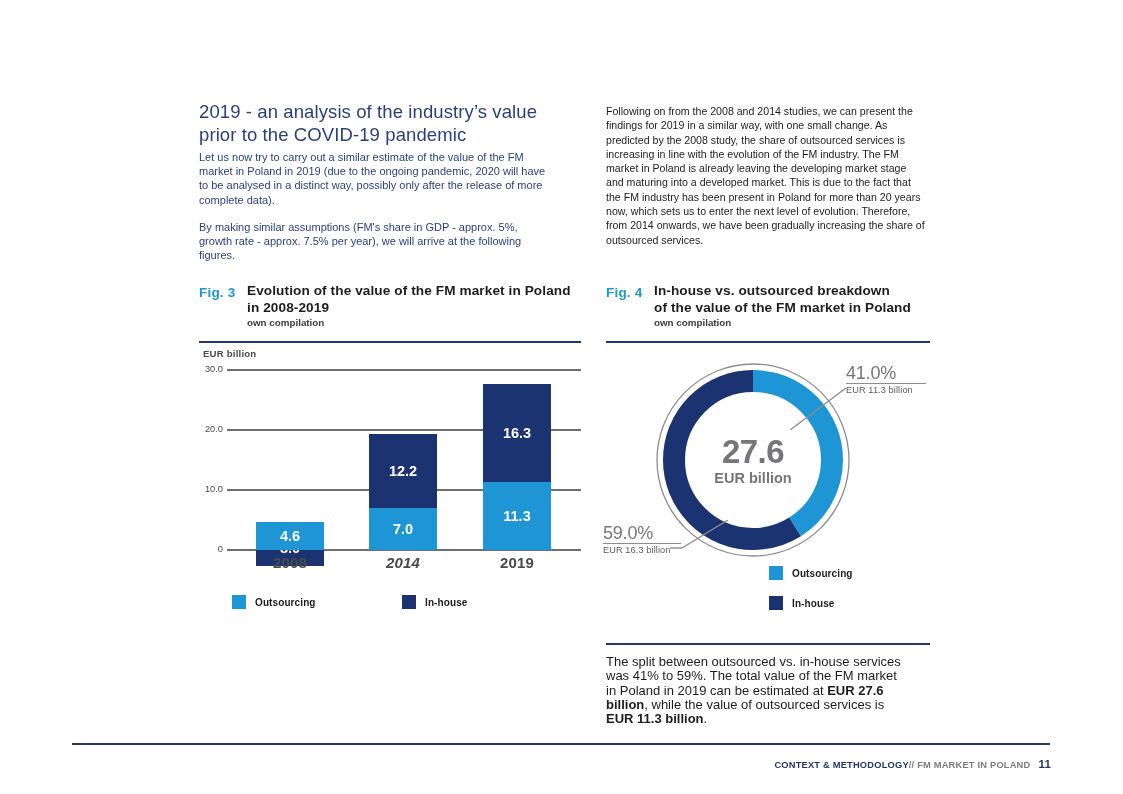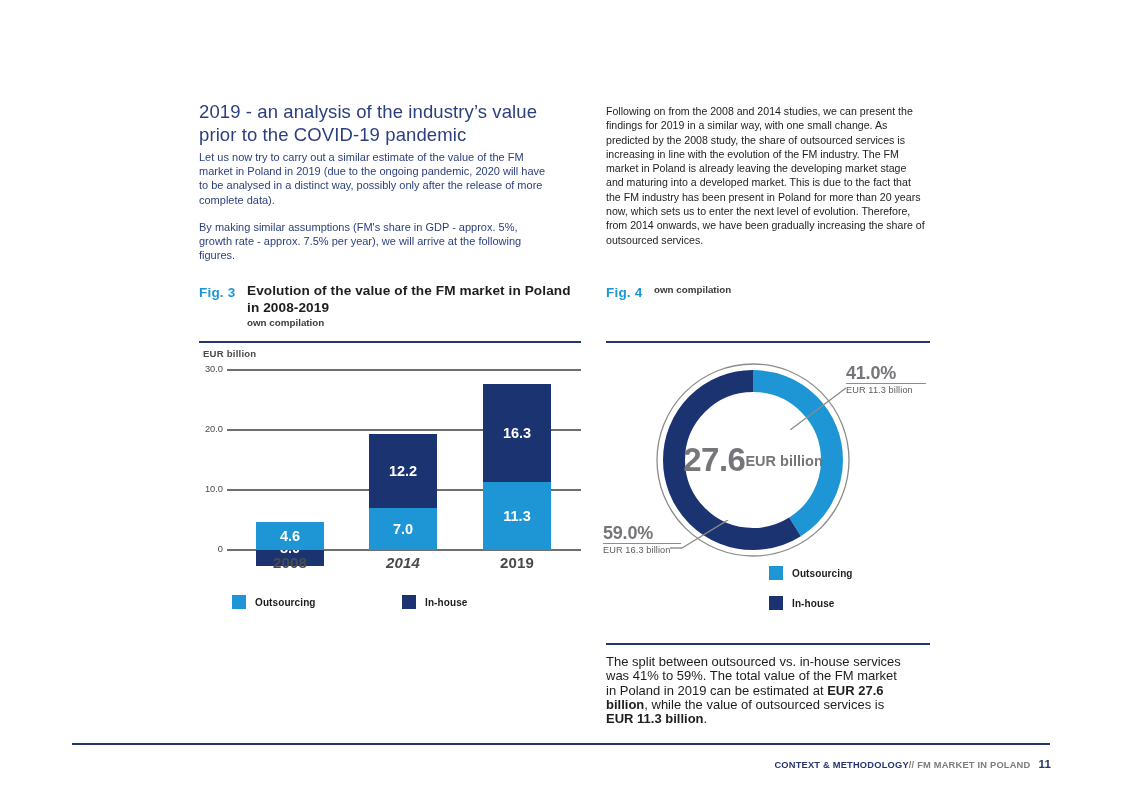--- a/index.html
+++ b/index.html
@@ -170,42 +170,42 @@
     position: absolute;
     left: 655px;
     top: 362px;
     width: 196px;
     height: 196px;
   }
   .donut-center {
     position: absolute;
     left: 0; top: 0; right: 0; bottom: 0;
     display: flex;
-    flex-direction: row;
+    flex-direction: column;
     align-items: center;
     justify-content: center;
     pointer-events: none;
   }
   .donut-value {
     font-size: 33px;
     font-weight: bold;
     color: #76767a;
     line-height: 34px;
     letter-spacing: -0.5px;
   }
   .donut-unit {
     font-size: 14.5px;
     font-weight: bold;
     color: #76767a;
     margin-top: 1px;
   }
   .callout { position: absolute; }
   .callout-pct {
     font-size: 18px;
-    font-weight: bold;
+    font-weight: normal;
     color: #76767a;
     letter-spacing: -0.2px;
     line-height: 19px;
   }
   .callout-sub {
     font-size: 9.2px;
     color: #5c5c5b;
     letter-spacing: 0.1px;
     padding-top: 1px;
   }
@@ -267,20 +267,24 @@
     <div class="fig-heading">
       <div>Evolution of the value of the FM market in Poland</div>
       <div>in 2008-2019</div>
     </div>
     <div class="fig-sub">own compilation</div>
   </div>
   <div class="rule-blue" style="left:199px; top:341px; width:382px;"></div>
 
   <div class="fig-block" style="left:606px; top:283px; width:324px;">
     <div class="fig-tag">Fig. 4</div>
+    <div class="fig-heading">
+      <div>In-house vs. outsourced breakdown</div>
+      <div>of the value of the FM market in Poland</div>
+    </div>
     <div class="fig-sub">own compilation</div>
   </div>
   <div class="rule-blue" style="left:606px; top:341px; width:324px;"></div>
 
   <div id="barchart">
     <div class="axis-unit">EUR billion</div>
 
     <div class="gridline" style="top:21px;"></div>
     <div class="gridline" style="top:81px;"></div>
     <div class="gridline" style="top:141px;"></div>

